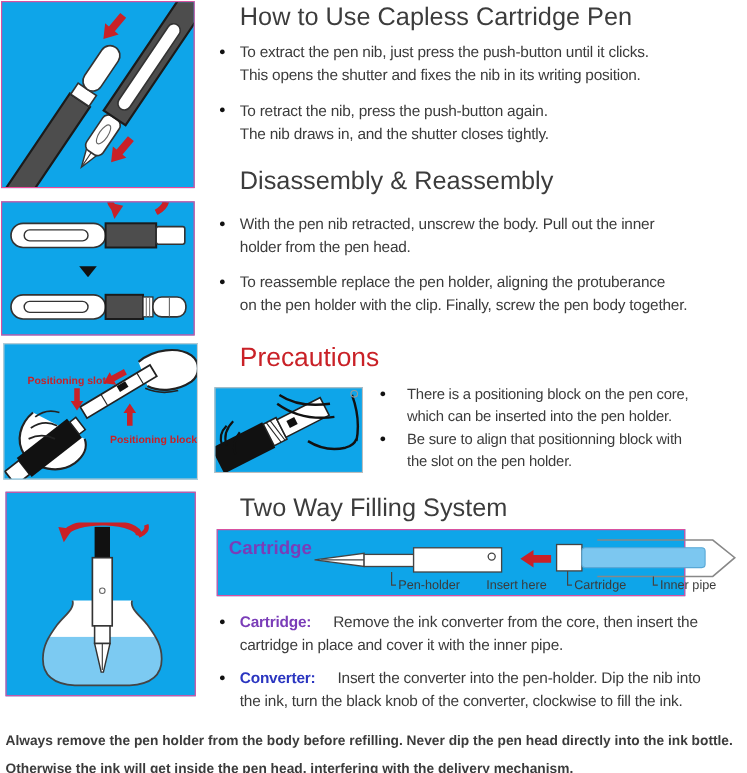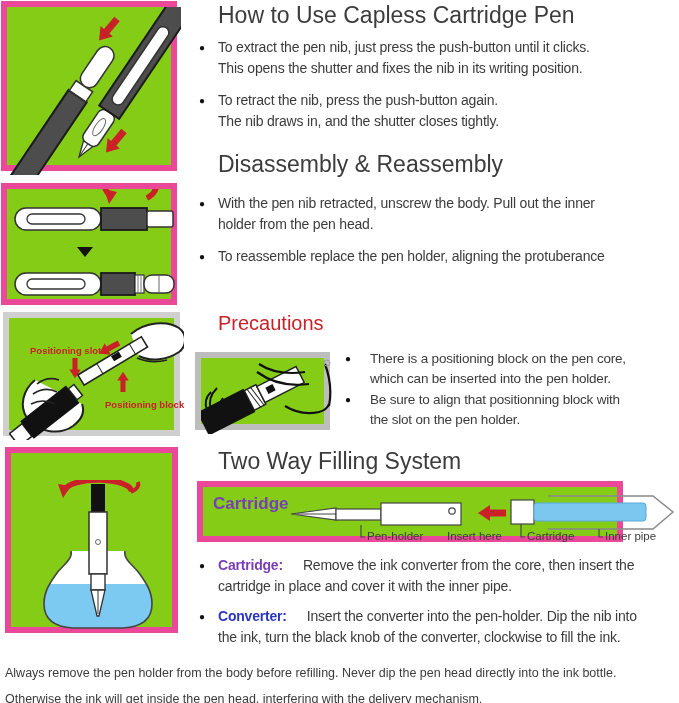--- a/index.html
+++ b/index.html
@@ -1,30 +1,30 @@
 <!DOCTYPE html>
 <html><head>
 <meta charset="utf-8">
 <style>
   html,body{margin:0;padding:0;background:#fff;}
   .page{position:relative;width:679px;height:703px;background:#fff;overflow:hidden;
         font-family:"Liberation Sans",sans-serif;color:#3a3a3a;}
-  .box{position:absolute;border:6px solid #ec4899;background:#84cc16;box-sizing:border-box;}
+  .box{position:absolute;border:1px solid #ec4899;background:#0ea5e9;box-sizing:border-box;}
   .hd{position:absolute;font-size:23px;font-weight:400;color:#3c3c3c;white-space:nowrap;}
-  .hd.red{color:#c92127;font-size:20px;text-align:right;}
+  .hd.red{color:#c92127;font-size:24px;text-align:right;}
   .bul{position:absolute;display:flex;}
   .dot{width:19px;font-size:10px;line-height:21px;color:#111;flex:0 0 19px;}
   .txt .ln{font-size:14px;line-height:21px;white-space:nowrap;letter-spacing:-0.2px;color:#3b3b3b;}
   .prec .dot{line-height:19px;width:25px;flex-basis:25px;}
   .prec .txt .ln{font-size:13.5px;line-height:19.5px;}
   .lead{font-weight:700;margin-right:20px;}
   .lead.purple{color:#7a3db8;}
   .lead.blue{color:#2a35c0;}
   .imp-title{position:absolute;left:5px;top:640px;font-size:19px;font-weight:700;color:#cf2127;letter-spacing:-0.5px;}
-  .imp-line{position:absolute;left:5px;font-size:12.5px;color:#3b3b3b;white-space:nowrap;}
+  .imp-line{position:absolute;left:5px;font-size:12.5px;color:#3b3b3b;white-space:nowrap;font-weight:bold;}
   .conv-title{position:absolute;top:9px;left:0;width:100%;text-align:center;font-size:16px;font-weight:700;color:#2230b2;}
   svg{display:block;}
   svg text{font-family:"Liberation Sans",sans-serif;}
   .svg-label{font-size:11.5px;fill:#3b3b3b;}
   .svg-red-label{font-size:9.5px;font-weight:700;fill:#c92127;}
   .diag-title{font-size:17px;font-weight:700;fill:#7a3db8;}
 </style>
 </head>
 <body>
 
@@ -172,20 +172,21 @@
     <span class="dot">●</span>
     <div class="txt">
       <div class="ln">With the pen nib retracted, unscrew the body. Pull out the inner</div>
       <div class="ln">holder from the pen head.</div>
     </div>
   </div>
   <div class="bul" style="left:199px;top:246px;">
     <span class="dot">●</span>
     <div class="txt">
       <div class="ln">To reassemble replace the pen holder, aligning the protuberance</div>
+      <div class="ln">on the pen holder with the clip. Finally, screw the pen body together.</div>
     </div>
   </div>
 
   <div class="hd red" style="left:218px;top:312px;">Precautions</div>
 
   <div class="box" style="left:195px;top:352px;width:135px;height:78px;border-color:#bdbdbd;">
     <svg width="133" height="76" viewBox="0 0 133 76">
       <g transform="translate(2,66) rotate(-27)">
         <rect x="0" y="-13" width="52" height="26" fill="#111"></rect>
         <rect x="52" y="-11" width="13" height="22" fill="#fff" stroke="#222" stroke-width="1.4"></rect>

